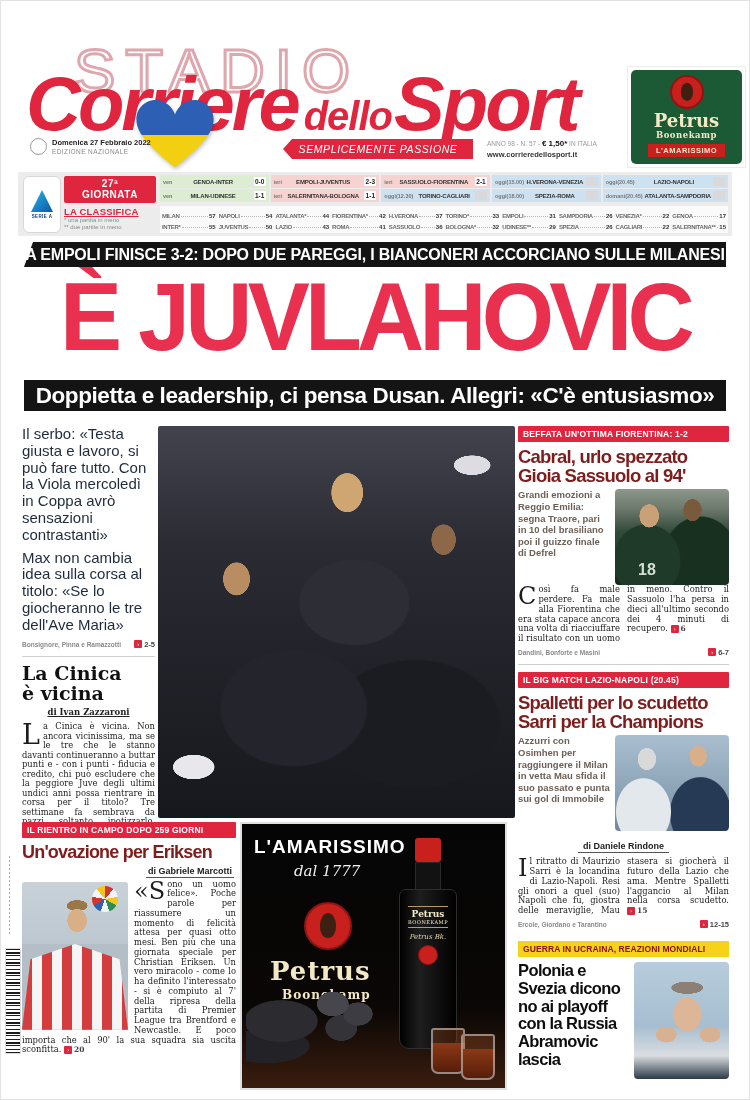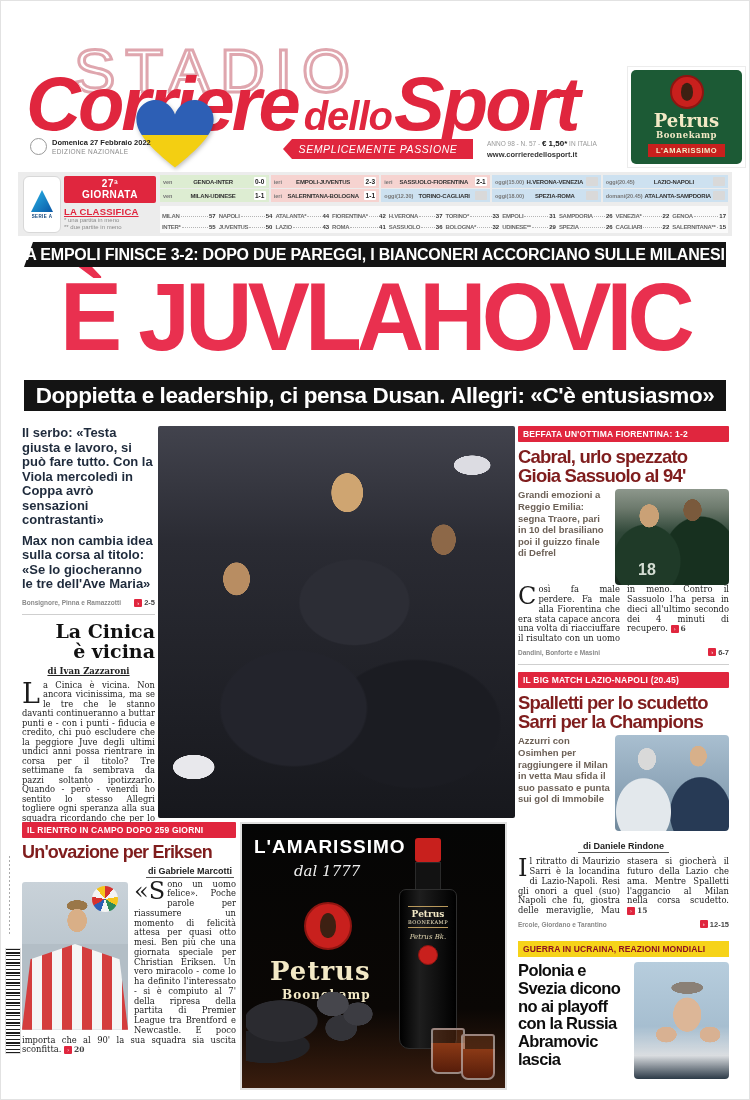--- a/index.html
+++ b/index.html
@@ -73,29 +73,29 @@
           font-weight:bold;font-size:16px;line-height:25px;text-align:center;letter-spacing:-.2px;z-index:4;box-sizing:border-box;}
   .kicker::before{content:"";position:absolute;left:0;top:0;border-left:9px solid #fff;border-bottom:25px solid transparent;}
   .bigtitle{position:absolute;left:18px;top:258px;width:714px;height:120px;color:#e9304f;
             font-weight:bold;font-size:96px;line-height:118px;letter-spacing:-5px;text-align:center;
             transform:scaleX(.97);transform-origin:center;white-space:nowrap;z-index:3;}
   .substrip{position:absolute;left:24px;top:380px;width:702px;height:31px;background:#141414;color:#fff;
             font-weight:bold;font-size:22.5px;line-height:31px;text-align:center;letter-spacing:-.4px;z-index:4;}
 
   
   .left-col{position:absolute;left:22px;top:426px;width:133px;}
-  .lead-p{margin:0 0 6px;font-size:13px;font-weight:bold;line-height:1.12;color:#1f2b3c;}
+  .lead-p{margin:0 0 6px;font-size:15px;font-weight:normal;line-height:1.12;color:#1f2b3c;}
   .creditrow{display:flex;align-items:center;justify-content:space-between;margin-top:4px;}
   .cname{font-size:6.5px;font-weight:bold;color:#8a8a8a;}
   .pgbadge{display:inline-flex;align-items:center;gap:2px;}
   .pgbadge .sq{width:8px;height:8px;background:#e0263e;color:#fff;font-size:6px;line-height:8px;
                text-align:center;border-radius:1px;display:inline-block;}
   .pgbadge b{font-size:7.5px;color:#444;}
   .left-col hr,.right-col hr{border:0;border-top:1px solid #cfcfcf;margin:7px 0;}
-  .ed-title{text-align:right;font-family:"DejaVu Serif",serif;font-weight:bold;font-size:19px;line-height:1.05;color:#111;}
+  .ed-title{text-align:left;font-family:"DejaVu Serif",serif;font-weight:bold;font-size:19px;line-height:1.05;color:#111;}
   .ed-by{text-align:center;font-family:"DejaVu Serif",serif;font-weight:bold;font-size:8.5px;
          text-decoration:underline;color:#222;margin:4px 0 5px;}
   .serifbody{margin:0;font-family:"DejaVu Serif","Liberation Serif",serif;font-size:8.4px;line-height:1.13;
              text-align:justify;color:#1c1c1c;}
   .dc{float:left;font-family:"DejaVu Serif",serif;font-size:27px;line-height:22px;padding:2px 3px 0 0;color:#1c1c1c;}
 
   
   .photo-main{position:absolute;left:158px;top:426px;width:357px;height:392px;border-radius:2px;
     background:
       radial-gradient(ellipse 26px 32px at 53% 17%, #cfa571 0 60%, transparent 62%),

